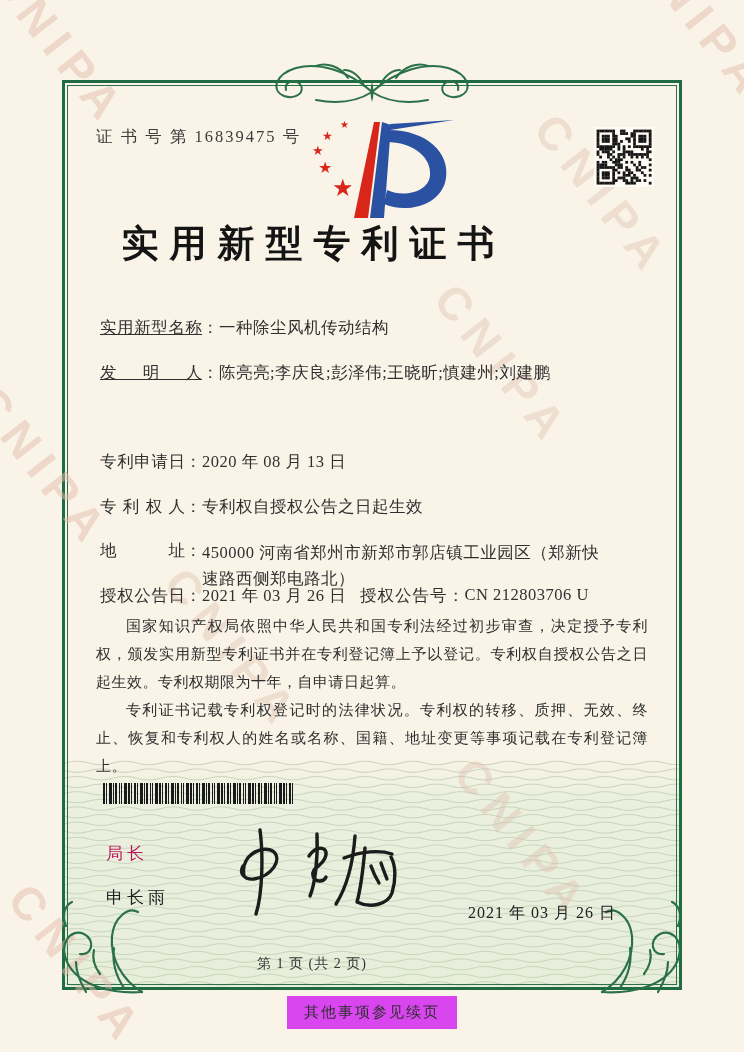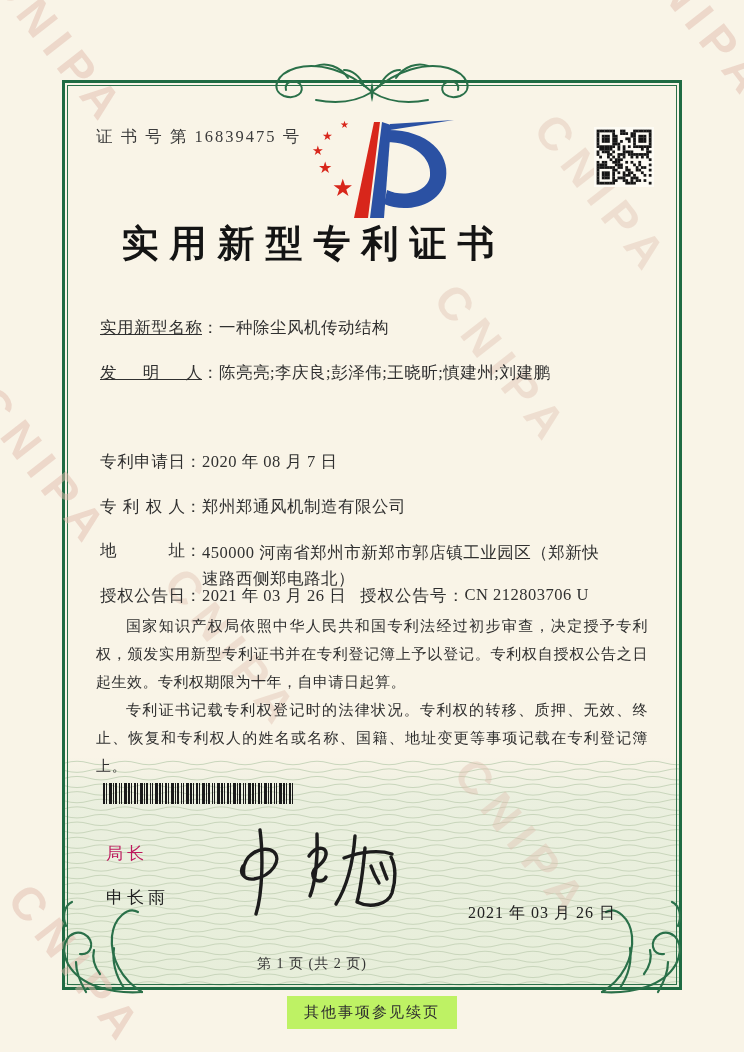--- a/index.html
+++ b/index.html
@@ -64,21 +64,21 @@
     letter-spacing:4px; color:#be185d; z-index:3;}
   .director-name{position:absolute; left:106px; top:876px; font-size:17px;
     letter-spacing:4px; color:#222; z-index:3;margin-top:10px;}
   .sig{position:absolute; left:212px; top:822px; z-index:3;}
   .issue-date{position:absolute; left:468px; top:903px; font-size:16px;
     letter-spacing:1px; color:#222; z-index:3;}
   .page-num{position:absolute; left:0; top:955px; width:624px; text-align:center;
     font-size:14px; color:#333; z-index:3; letter-spacing:1px;}
   .foot-note{
     position:absolute; left:50%; transform:translateX(-50%); top:996px;
-    background:#bef264; padding:7px 17px; font-size:15px; letter-spacing:2px;
+    background:#d946ef; padding:7px 17px; font-size:15px; letter-spacing:2px;
     color:#2f2f2f; z-index:4; white-space:nowrap;
   }
 </style>
 </head>
 <body>
 
 <div class="page">
 
   <span class="wm" style="left:-36px;top:18px">CNIPA</span>
   <span class="wm" style="left:606px;top:-8px">CNIPA</span>
@@ -422,24 +422,24 @@
 
     <div class="title">实用新型专利证书</div>
 
     <div class="frow" style="top:317px">
       <span class="lbl lbl6">实用新型名称</span><span class="colon">：</span><span class="val">一种除尘风机传动结构</span>
     </div>
     <div class="frow" style="top:362px">
       <span class="lbl lbl6">发明人</span><span class="colon">：</span><span class="val">陈亮亮;李庆良;彭泽伟;王晓昕;慎建州;刘建鹏</span>
     </div>
     <div class="frow" style="top:451px">
-      <span class="lbl lbl5">专利申请日</span><span class="colon">：</span><span class="val">2020 年 08 月 7 日</span>
+      <span class="lbl lbl5">专利申请日</span><span class="colon">：</span><span class="val">2020 年 08 月 13 日</span>
     </div>
     <div class="frow" style="top:496px">
-      <span class="lbl lbl5">专利权人</span><span class="colon">：</span><span class="val">郑州郑通风机制造有限公司</span>
+      <span class="lbl lbl5">专利权人</span><span class="colon">：</span><span class="val">专利权自授权公告之日起生效</span>
     </div>
     <div class="frow" style="top:540px">
       <span class="lbl lbl5">地址</span><span class="colon">：</span><span class="val val-wide">450000 河南省郑州市新郑市郭店镇工业园区（郑新快速路西侧郑电路北）</span>
     </div>
     <div class="frow" style="top:585px">
       <span class="lbl lbl5">授权公告日</span><span class="colon">：</span><span class="val">2021 年 03 月 26 日</span>
       <span class="fgroup2">
         <span style="letter-spacing:1px">授权公告号</span><span class="colon">：</span><span class="val">CN 212803706 U</span>
       </span>
     </div>

